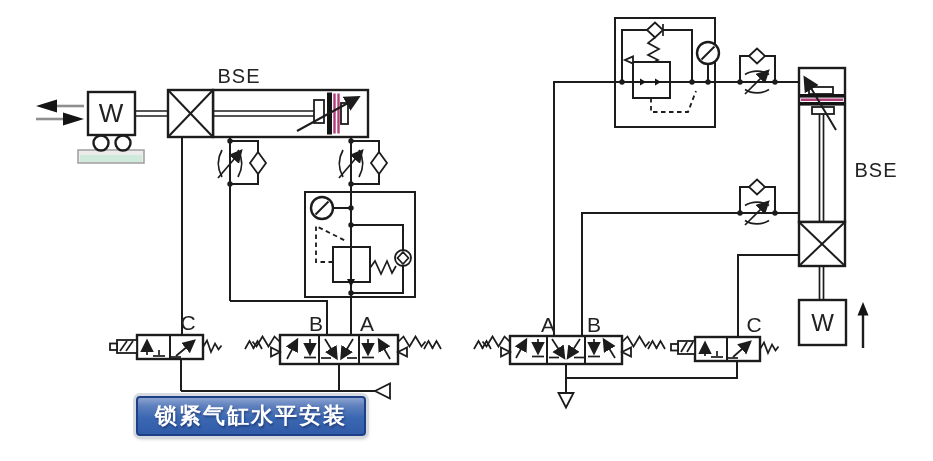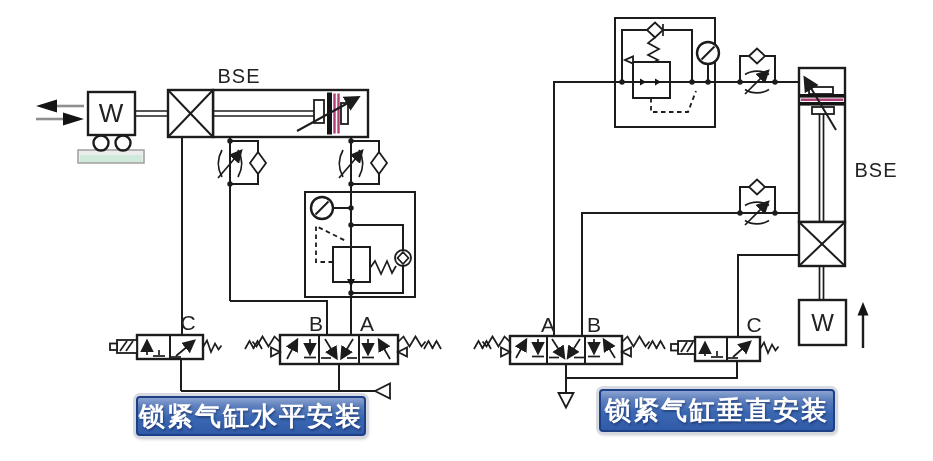--- a/index.html
+++ b/index.html
@@ -10,21 +10,21 @@
   .s25 {stroke:#1c1c1c;stroke-width:2.4;fill:none;}
   .sw  {stroke:#1c1c1c;stroke-width:2.4;fill:#ffffff;}
   .wt  {stroke:#1c1c1c;stroke-width:1.8;fill:#ffffff;}
   .thin{stroke:#1c1c1c;stroke-width:1.7;fill:none;}
   .dash{stroke:#1c1c1c;stroke-width:1.8;fill:none;stroke-dasharray:4.5 3.5;}
   .dot {fill:#1c1c1c;stroke:none;}
   .blk {fill:#141414;stroke:none;}
   .gray{stroke:#8f8f8f;stroke-width:2.6;fill:none;}
   .txt {fill:#222;font-family:"Liberation Sans","DejaVu Sans",sans-serif;}
   .caption{position:absolute;display:flex;align-items:center;justify-content:center;
-    color:#fff;font-weight:bold;font-size:26px;letter-spacing:2px;
+    color:#fff;font-weight:bold;font-size:22px;letter-spacing:2px;
     background:linear-gradient(180deg,#8ba3d1 0%,#5f80bd 22%,#3a67b2 55%,#315ba8 100%);
     border:2px solid #1d3f85;border-radius:4px;
     box-shadow:0 0 0 3px rgba(213,216,223,.95),1px 2px 4px rgba(0,0,0,.35);
     text-shadow:1px 1.5px 2px rgba(20,40,90,.55);}
   .caption-left {left:136px;top:396px;width:226px;height:36px;}
   .caption-right{left:599px;top:389px;width:232px;height:39px;}
 </style>
 </head>
 <body>
 
@@ -285,14 +285,13 @@
             <line class="thin" x1="687" y1="352" x2="693" y2="342"></line>
         <rect class="wt" x="671" y="344" width="7" height="6.5"></rect>
       </g>
       <polyline class="thin" points="760,349 764,342.5 768,353 772,344.5 775.5,350.5 778.5,346.5"></polyline>
       <text class="txt" x="754" y="332" font-size="21" text-anchor="middle">C</text>
     </g>
   </g>
 </svg>
 
 <div class="caption caption-left">锁紧气缸水平安装</div>
-<div class="caption caption-right">锁紧气缸垂直安装</div>
 </div>
 
 </body></html>

